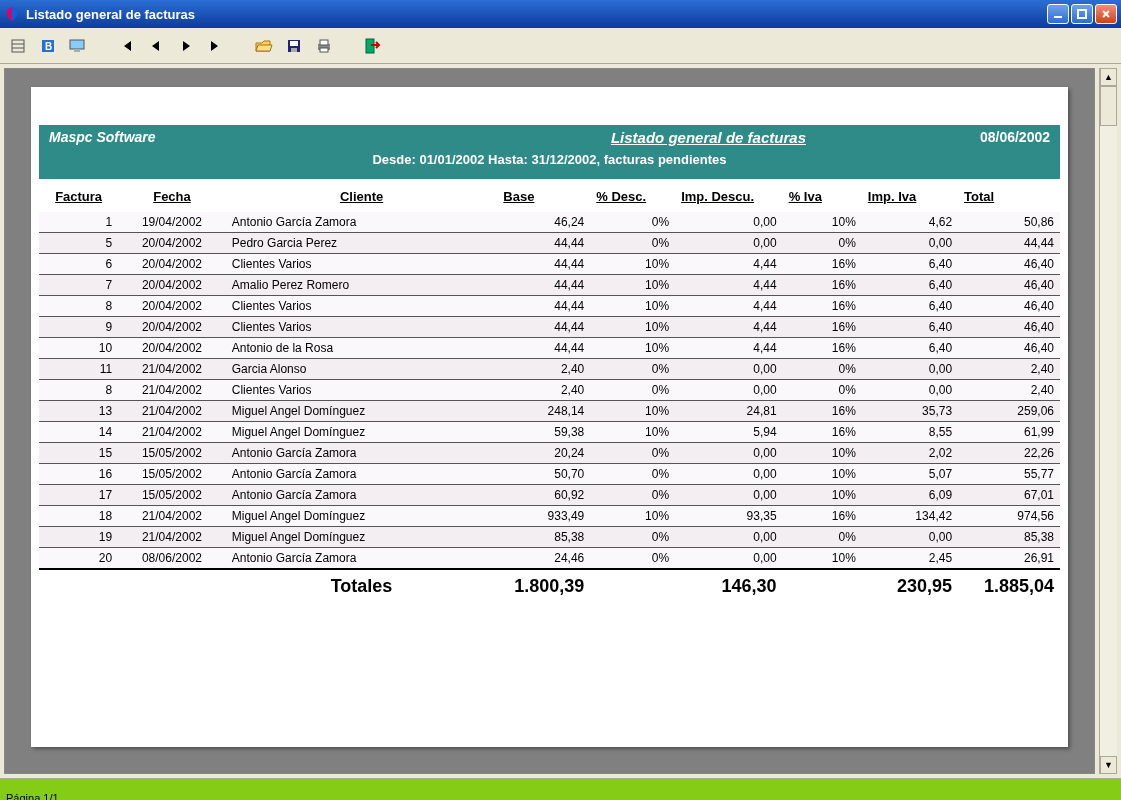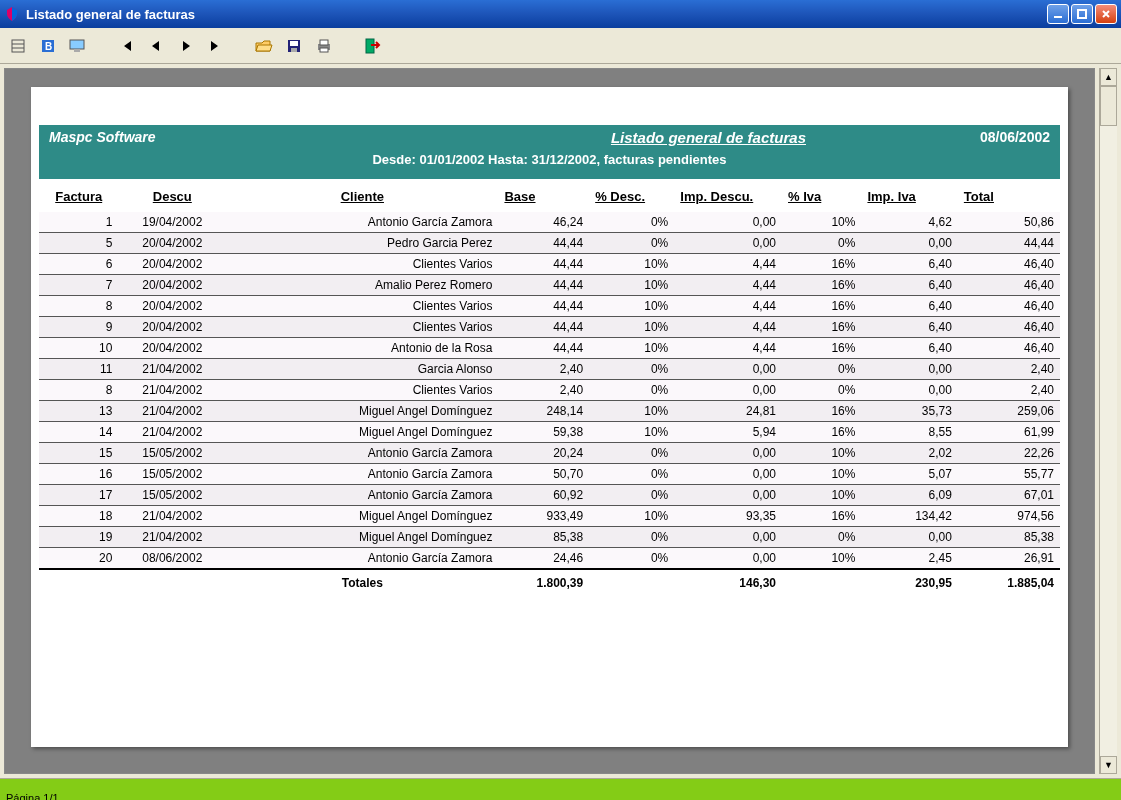--- a/index.html
+++ b/index.html
@@ -145,29 +145,29 @@
     font-size:13px;
   }
   .report-table th.center { text-align:center; }
   .report-table td {
     border-bottom:1px solid #555;
     padding:3px 6px;
     text-align:right;
     font-size:12px;
     white-space:nowrap;
   }
-  .report-table td.left{ text-align:right;}
+  .report-table td.left{ text-align:left;}
   .report-table td.center{ text-align:center;}
   .report-table tr:nth-child(even) td { background:#f2eef2; }
   .report-table tr:nth-child(odd) td { background:#fbf8fb; }
   .totals-row td {
     border-top:2px solid #000;
     border-bottom:none;
     font-weight:bold;
-    font-size:12px;
+    font-size:18px;
     background:#fff !important;
     padding-top:6px;
   }
   .col-factura{width:70px;}
   .col-fecha{width:95px;}
   .col-cliente{width:240px;}
   .col-base{width:80px;}
   .col-pdesc{width:75px;}
   .col-idesc{width:95px;}
   .col-piva{width:70px;}
@@ -283,21 +283,21 @@
           <span class="band-brand">Maspc Software</span>
           <span class="band-title">Listado general de facturas</span>
           <span class="band-date">08/06/2002</span>
         </div>
         <div class="band-row2">Desde: 01/01/2002 Hasta: 31/12/2002, facturas pendientes</div>
       </div>
       <table class="report-table">
         <thead>
           <tr>
             <th class="center col-factura">Factura</th>
-            <th class="center col-fecha">Descu</th>
+            <th class="center col-fecha">Fecha</th>
             <th class="center col-cliente">Cliente</th>
             <th class="col-base">Base</th>
             <th class="col-pdesc">% Desc.</th>
             <th class="col-idesc">Imp. Descu.</th>
             <th class="col-piva">% Iva</th>
             <th class="col-iiva">Imp. Iva</th>
             <th class="col-total">Total</th>
           </tr>
         </thead>
         <tbody id="table-body">

